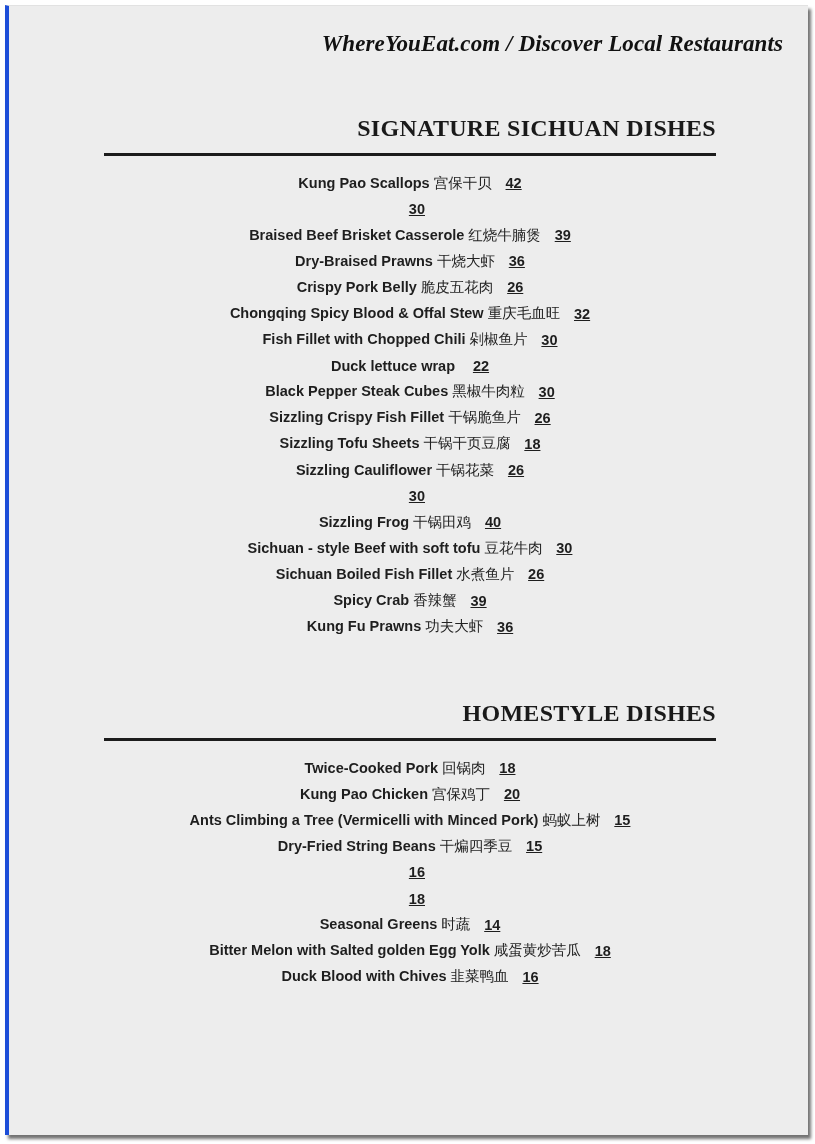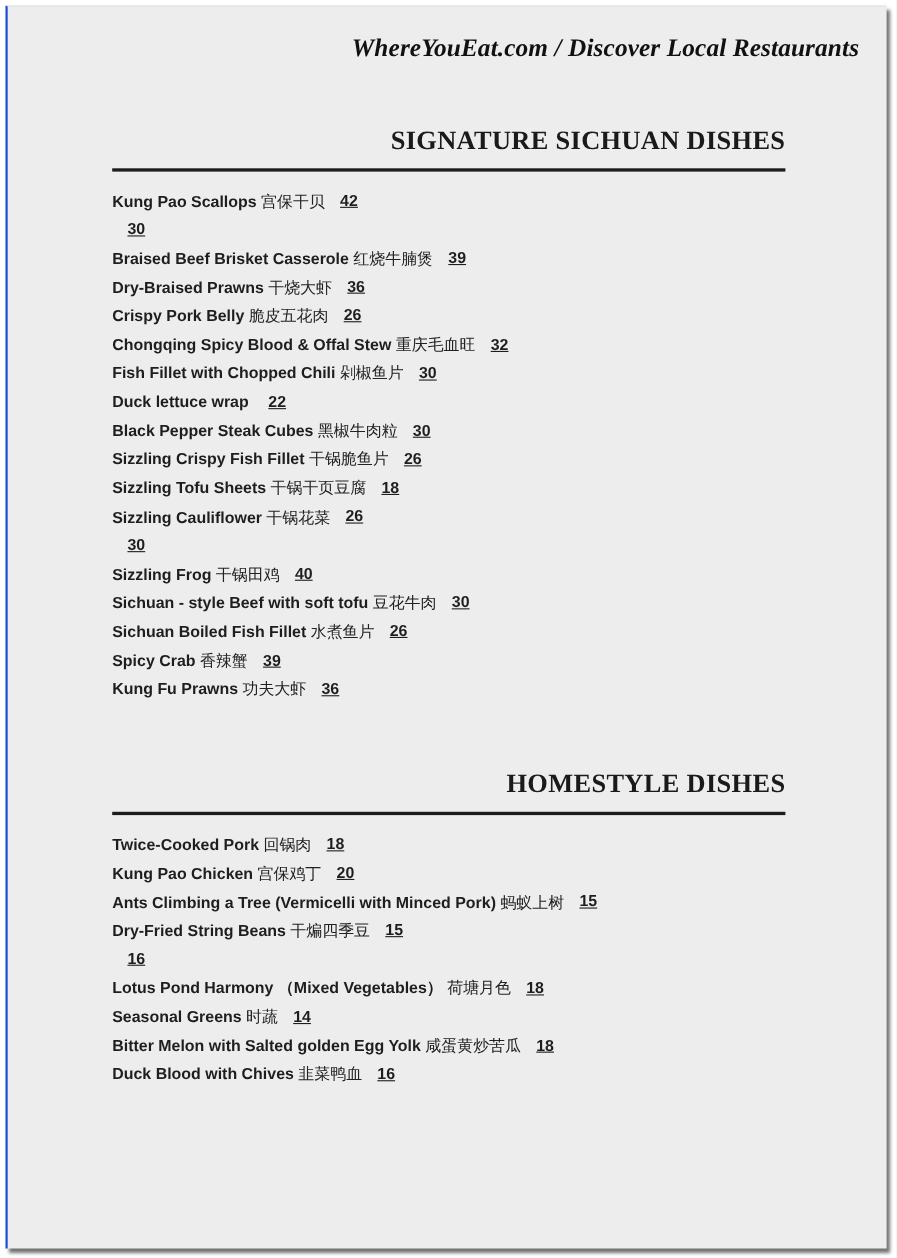--- a/index.html
+++ b/index.html
@@ -3,40 +3,40 @@
 <meta charset="utf-8">
 <style>
   html, body { margin: 0; padding: 0; }
   body {
     width: 815px; height: 1144px; background: #ffffff; position: relative; overflow: hidden;
     font-family: "Liberation Sans", "DejaVu Sans", sans-serif;
   }
   .page {
     position: absolute; left: 5px; top: 5px; width: 799px; height: 1129px;
     background: #ededed;
-    border-left: 2px solid #1d4ed8; border-top: 1px solid #e2e2e2;
+    border-left: 4px solid #1d4ed8; border-top: 1px solid #e2e2e2;
     box-shadow: 3px 4px 3px rgba(0,0,0,0.55);
   }
   .site-title {
     position: absolute; right: 25px; top: 25px;
     font-family: "Liberation Serif", "DejaVu Serif", serif;
     font-style: italic; font-weight: bold; font-size: 23px; color: #111;
     white-space: nowrap; letter-spacing: 0.1px;
   }
   .section { position: absolute; left: 95px; width: 612px; }
   .section-title {
     text-align: right;
     font-family: "Liberation Serif", "DejaVu Serif", serif;
     font-weight: bold; font-size: 24px; color: #1a1a1a; letter-spacing: 0.3px;
     height: 30px; line-height: 30px;
   }
   .rule { height: 3px; background: #1c1c1c; margin-top: 10px; margin-bottom: 14px; }
   .items { list-style: none; margin: 0; padding: 0; }
   .item {
-    display: flex; justify-content: flex-start; align-items: center;
+    display: flex; justify-content: center; align-items: center;
     height: 26.1px; font-size: 14.5px; font-weight: bold; color: #1e1e1e;
     padding-left: 0; padding-right: 0;
   }
   .item .name { white-space: nowrap; }
   .item .cn { font-weight: normal; font-family: "DejaVu Sans", sans-serif; font-size: 14.5px; margin-left: 4px; color: #222; }
   .item .price { width: 30px; text-align: right; text-decoration: underline; }
 </style>
 </head>
 <body>
 
@@ -137,21 +137,20 @@
           <span class="price">15</span>
         </li>
         <li class="item">
           <span class="name"><span>Dry-Fried String Beans</span><span class="cn">干煸四季豆</span></span>
           <span class="price">15</span>
         </li>
         <li class="item">
           <span class="price">16</span>
         </li>
         <li class="item">
-          <span class="name"><span>Lotus Pond Harmony （Mixed Vegetables）</span><span class="cn">荷塘月色</span></span>
           <span class="price">18</span>
         </li>
         <li class="item">
           <span class="name"><span>Seasonal Greens</span><span class="cn">时蔬</span></span>
           <span class="price">14</span>
         </li>
         <li class="item">
           <span class="name"><span>Bitter Melon with Salted golden Egg Yolk</span><span class="cn">咸蛋黄炒苦瓜</span></span>
           <span class="price">18</span>
         </li>

